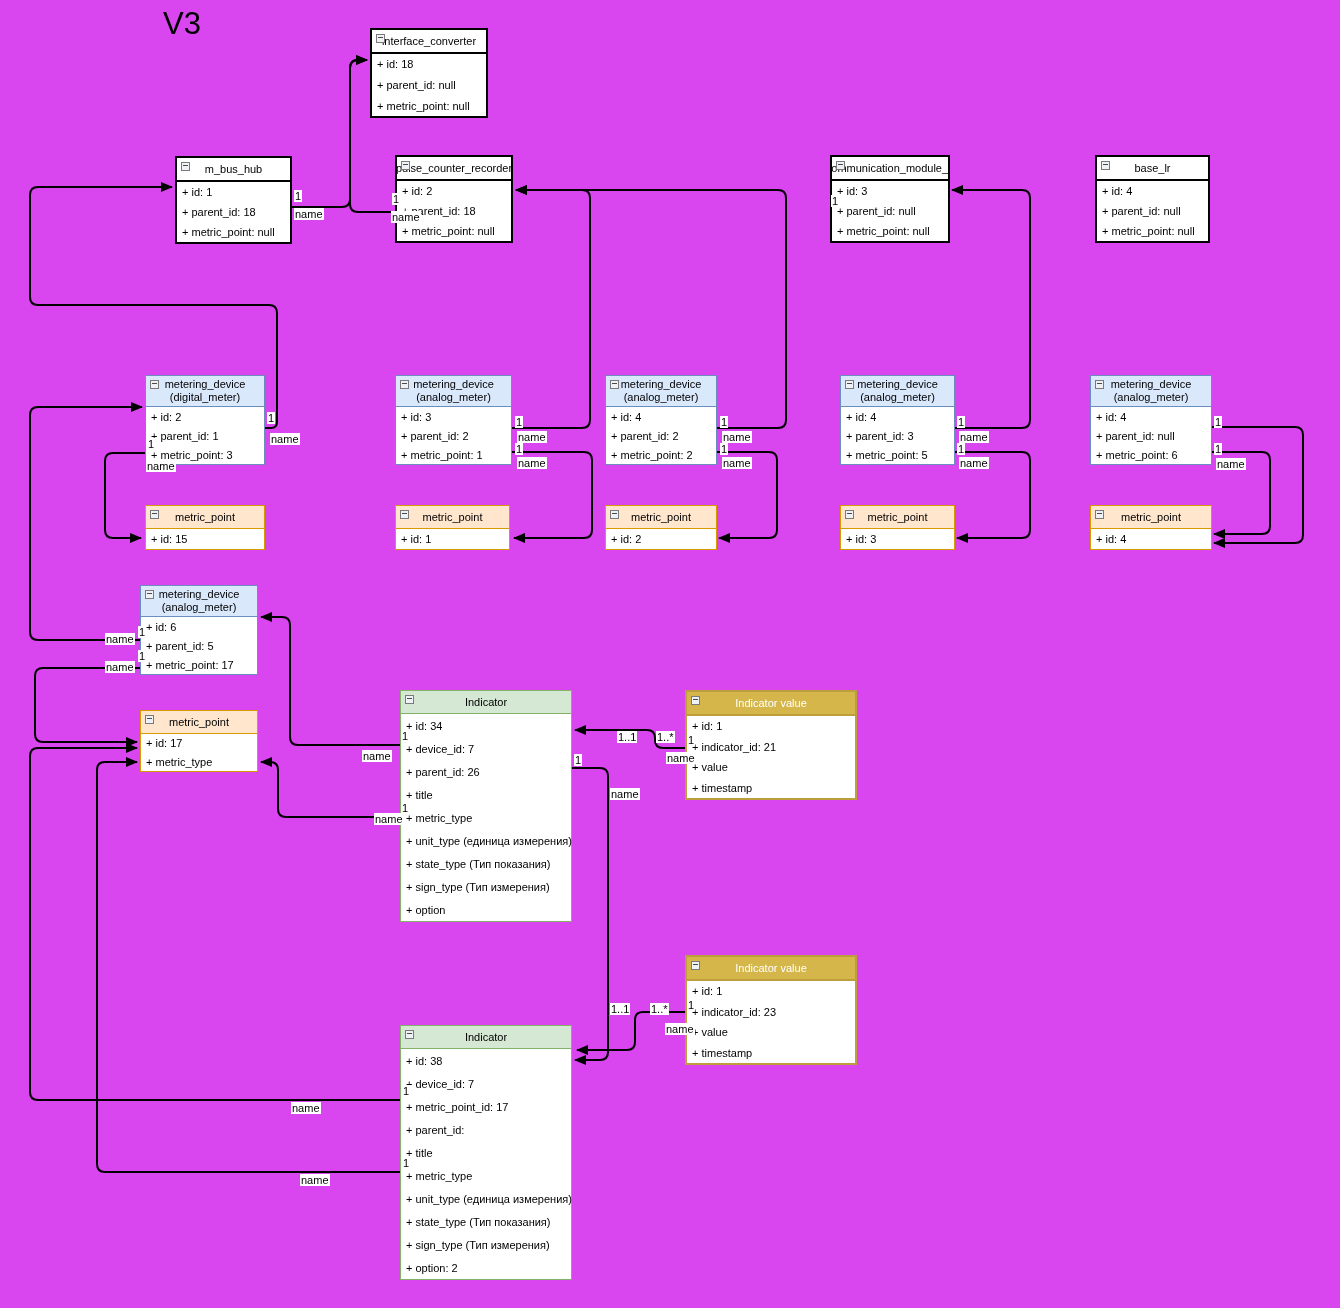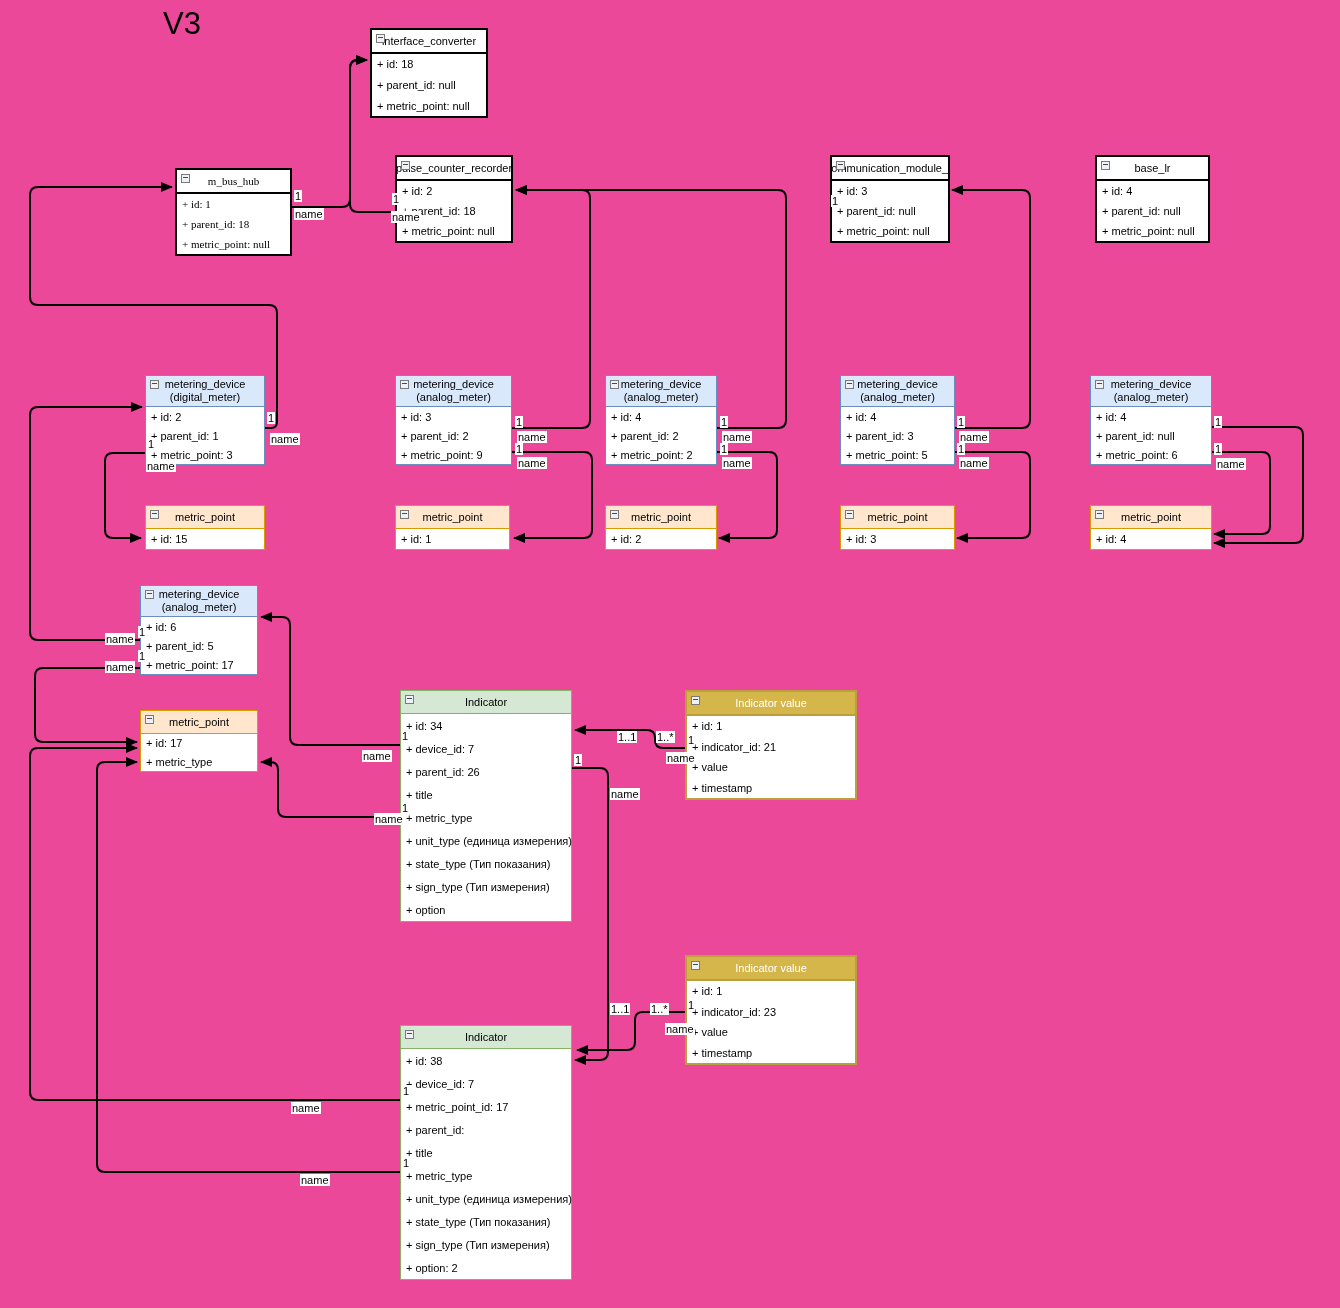--- a/index.html
+++ b/index.html
@@ -1,16 +1,16 @@
 <!DOCTYPE html>
 <html><head>
 <meta charset="utf-8">
 <style>
   html,body{margin:0;padding:0;background:#ffffff;}
-  #canvas{position:relative;width:1340px;height:1308px;background:#ec4899;overflow:hidden;
+  #canvas{position:relative;width:1340px;height:1308px;background:#d946ef;overflow:hidden;
           font-family:"Liberation Sans",sans-serif;}
   #diagram-title{position:absolute;left:163px;top:6px;font-size:31px;font-weight:500;color:#000;}
   .node{position:absolute;background:#ffffff;box-sizing:border-box;font-size:11px;color:#000;
         display:flex;flex-direction:column;}
   .hdr{position:relative;flex:0 0 auto;display:flex;flex-direction:column;align-items:center;
        justify-content:center;text-align:center;line-height:13px;overflow:hidden;}
   .hdr-line{white-space:nowrap;}
   .collapse{position:absolute;left:4px;top:4px;width:9px;height:9px;border:1px solid #7a7a7a;
             background:#eef1f5;box-sizing:border-box;}
   .collapse::after{content:"";position:absolute;left:1px;right:1px;top:2px;height:1px;background:#4a4a4a;}
@@ -59,21 +59,21 @@
       <div class="hdr" style="height: 22px; background: rgb(255, 255, 255); color: rgb(0, 0, 0); border-bottom: 2px solid rgb(0, 0, 0);">
         <span class="collapse"></span>
         <div class="hdr-line">interface_converter</div>
       </div>
       <div class="rows">
         <div class="row">+ id: 18</div>
         <div class="row">+ parent_id: null</div>
         <div class="row">+ metric_point: null</div>
       </div>
     </div>
-    <div class="node" style="left: 175px; top: 168px; width: 117px; height: 88px; border: 2px solid rgb(0, 0, 0); font-family: Liberation Serif, serif;">
+    <div class="node" style="left: 175px; top: 156px; width: 117px; height: 88px; border: 2px solid rgb(0, 0, 0);">
       <div class="hdr" style="height: 22px; background: rgb(255, 255, 255); color: rgb(0, 0, 0); border-bottom: 2px solid rgb(0, 0, 0);">
         <span class="collapse"></span>
         <div class="hdr-line">m_bus_hub</div>
       </div>
       <div class="rows">
         <div class="row">+ id: 1</div>
         <div class="row">+ parent_id: 18</div>
         <div class="row">+ metric_point: null</div>
       </div>
     </div>
@@ -124,21 +124,21 @@
     </div>
     <div class="node" style="left: 395px; top: 375px; width: 117px; height: 90px; border: 1px solid rgb(108, 142, 191);">
       <div class="hdr" style="height: 30px; background: rgb(218, 232, 252); color: rgb(0, 0, 0); border-bottom: 1px solid rgb(108, 142, 191);">
         <span class="collapse"></span>
         <div class="hdr-line">metering_device</div>
         <div class="hdr-line">(analog_meter)</div>
       </div>
       <div class="rows">
         <div class="row">+ id: 3</div>
         <div class="row">+ parent_id: 2</div>
-        <div class="row">+ metric_point: 9</div>
+        <div class="row">+ metric_point: 1</div>
       </div>
     </div>
     <div class="node" style="left: 605px; top: 375px; width: 112px; height: 90px; border: 1px solid rgb(108, 142, 191);">
       <div class="hdr" style="height: 30px; background: rgb(218, 232, 252); color: rgb(0, 0, 0); border-bottom: 1px solid rgb(108, 142, 191);">
         <span class="collapse"></span>
         <div class="hdr-line">metering_device</div>
         <div class="hdr-line">(analog_meter)</div>
       </div>
       <div class="rows">
         <div class="row">+ id: 4</div>

